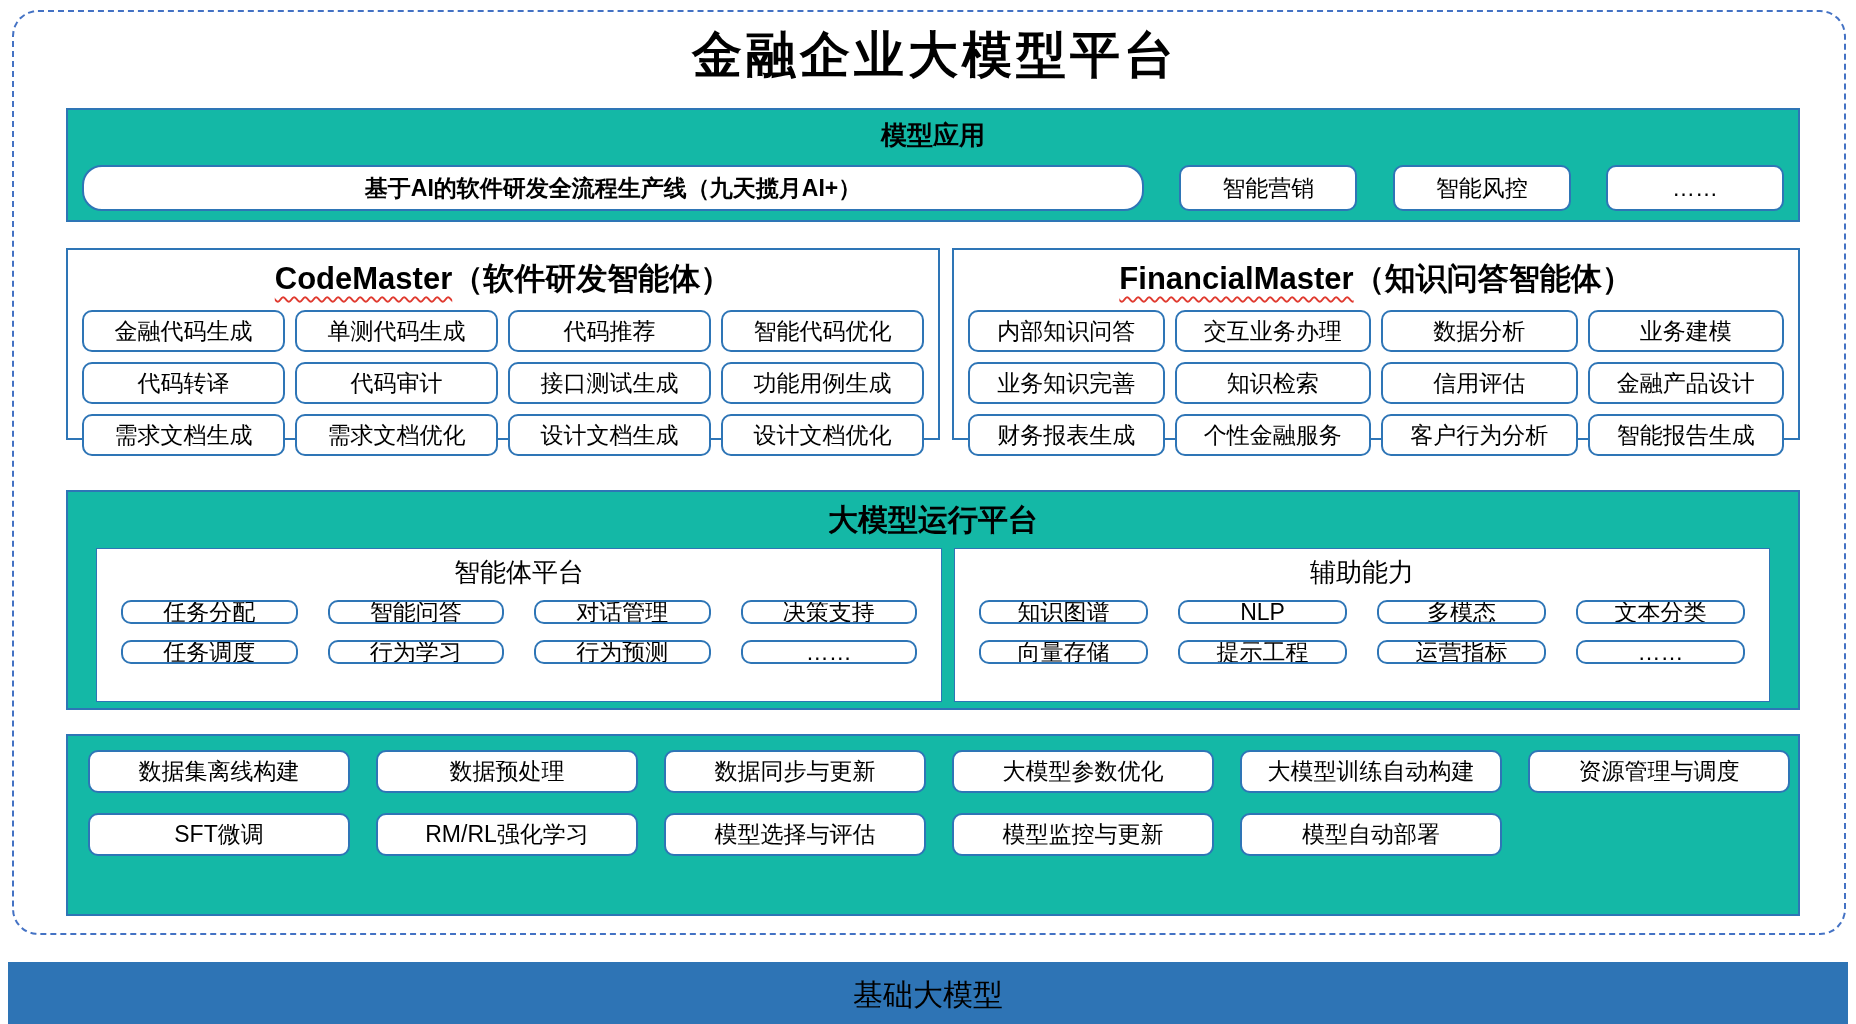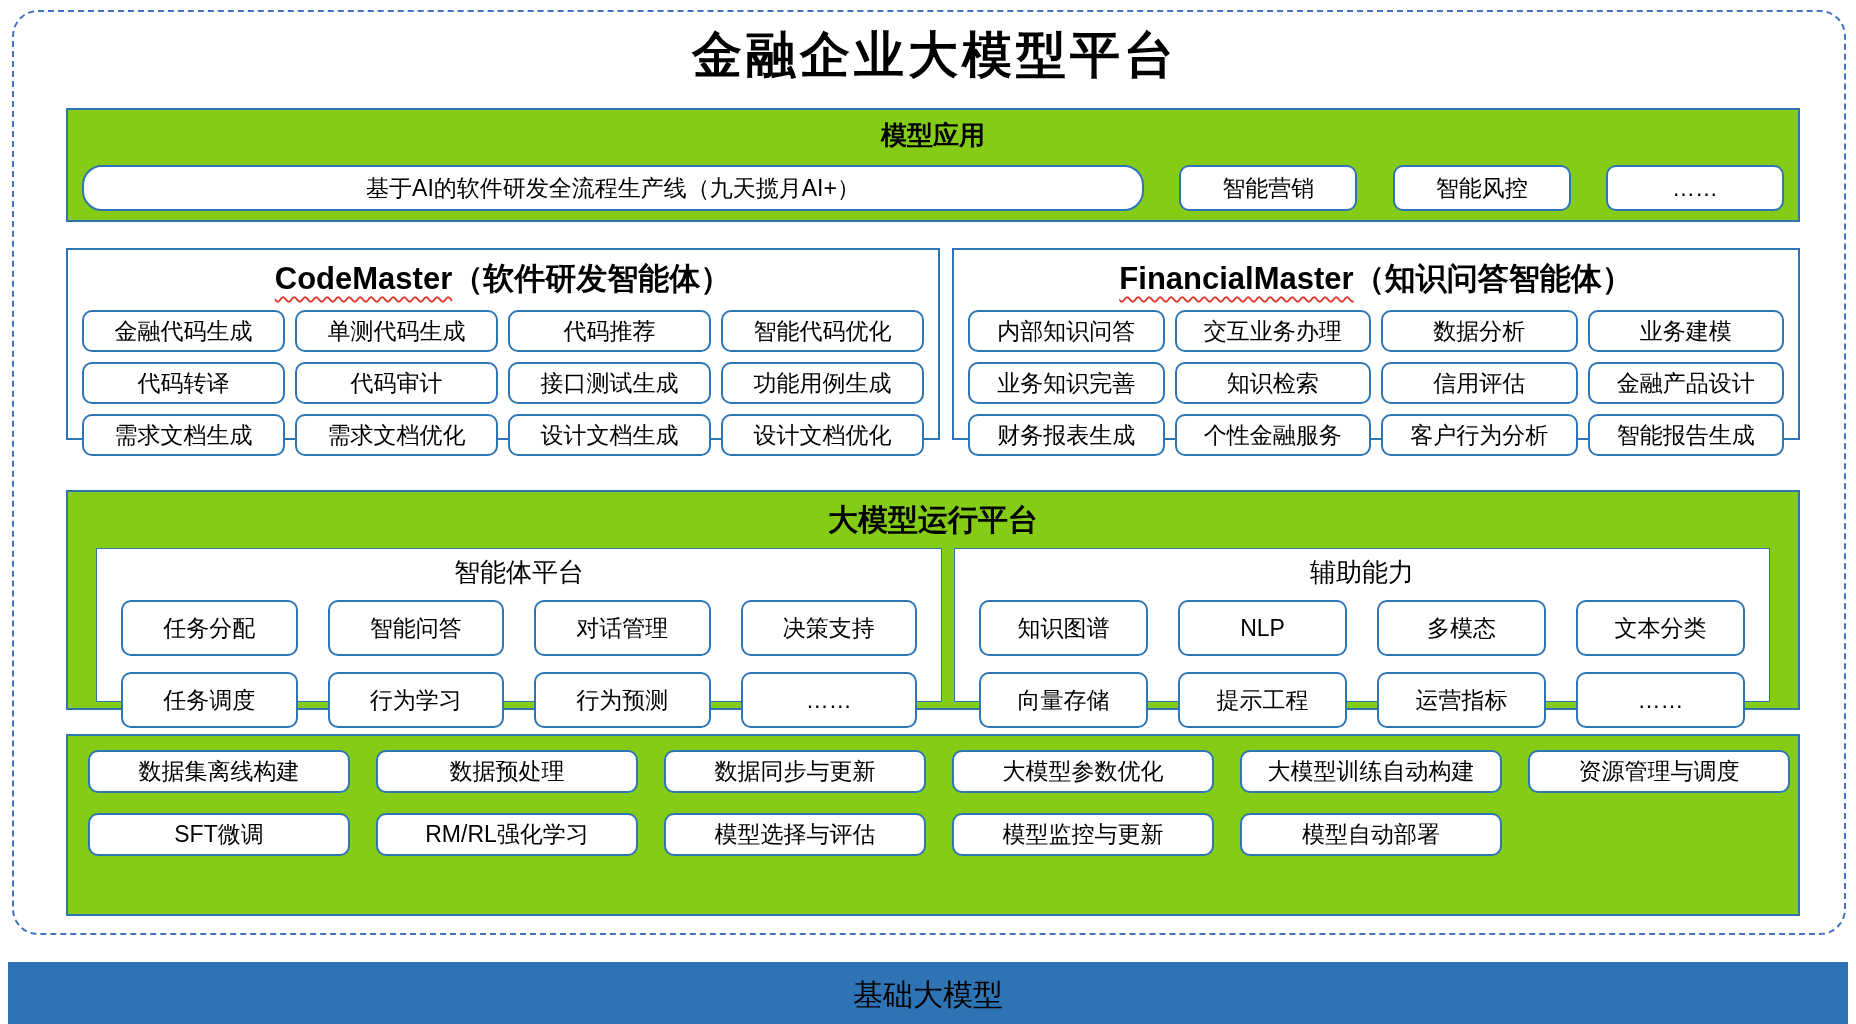--- a/index.html
+++ b/index.html
@@ -12,40 +12,40 @@
   }
 
   .page-title {
     position: absolute; left: 0; top: 22px; width: 100%;
     text-align: center; font-family: "DejaVu Serif", serif;
     font-weight: bold; font-size: 50px; letter-spacing: 4px; margin-left: 7px;
   }
 
   .section {
     position: absolute; left: 66px; width: 1734px;
-    border: 2px solid #2E75B6; background: #84cc16;
+    border: 2px solid #2E75B6; background: #14b8a6;
   }
   .section-title {
     width: 100%; text-align: center; font-weight: bold;
   }
 
   .pill {
     border: 2px solid #2E75B6; border-radius: 10px; background: #fff;
     display: flex; align-items: center; justify-content: center;
     font-size: 23px; white-space: nowrap; overflow: hidden;
   }
 
   
   .sec1 { top: 108px; height: 114px; }
   .sec1 .section-title { margin-top: 8px; font-size: 26px; }
   .sec1-row {
     display: flex; justify-content: space-between; align-items: stretch;
     padding: 0 14px; margin-top: 12px; height: 46px;
   }
-  .sec1-row .pill-wide { flex: 0 0 1062px; font-weight: normal; border-radius: 20px; }
+  .sec1-row .pill-wide { flex: 0 0 1062px; font-weight: bold; border-radius: 20px; }
   .sec1-row .pill-sm { flex: 0 0 178px; }
 
   
   .masters { position: absolute; left: 66px; top: 248px; width: 1734px; height: 192px;
     display: flex; justify-content: space-between; }
   .master-box { border: 2px solid #2E75B6; background: #fff; height: 100%; }
   .master-left { width: 874px; }
   .master-right { width: 848px; }
   .master-title { text-align: center; font-size: 31px; font-weight: bold; margin-top: 8px; }
   .squiggle {
@@ -65,21 +65,21 @@
     position: absolute; top: 56px; height: 154px;
     border: 1.5px solid #2E75B6; background: #fff;
   }
   .panel-left { left: 28px; width: 846px; }
   .panel-right { left: 886px; width: 816px; }
   .panel-title { text-align: center; font-size: 26px; margin-top: 6px; }
   .panel-grid {
     display: grid; grid-template-columns: repeat(4, 1fr);
     column-gap: 30px; row-gap: 16px; padding: 10px 24px 0 24px;
   }
-  .panel-grid .pill { height: 56px; }
+  .panel-grid .pill { height: 24px; }
 
   
   .sec4 { top: 734px; height: 182px; }
   .sec4 .section-title { margin-top: 10px; font-size: 30px; }
   .train-grid {
     display: grid; grid-template-columns: repeat(6, 1fr);
     column-gap: 26px; row-gap: 20px; padding: 14px 8px 0 20px;
   }
   .train-grid .pill { height: 43px; }
 

